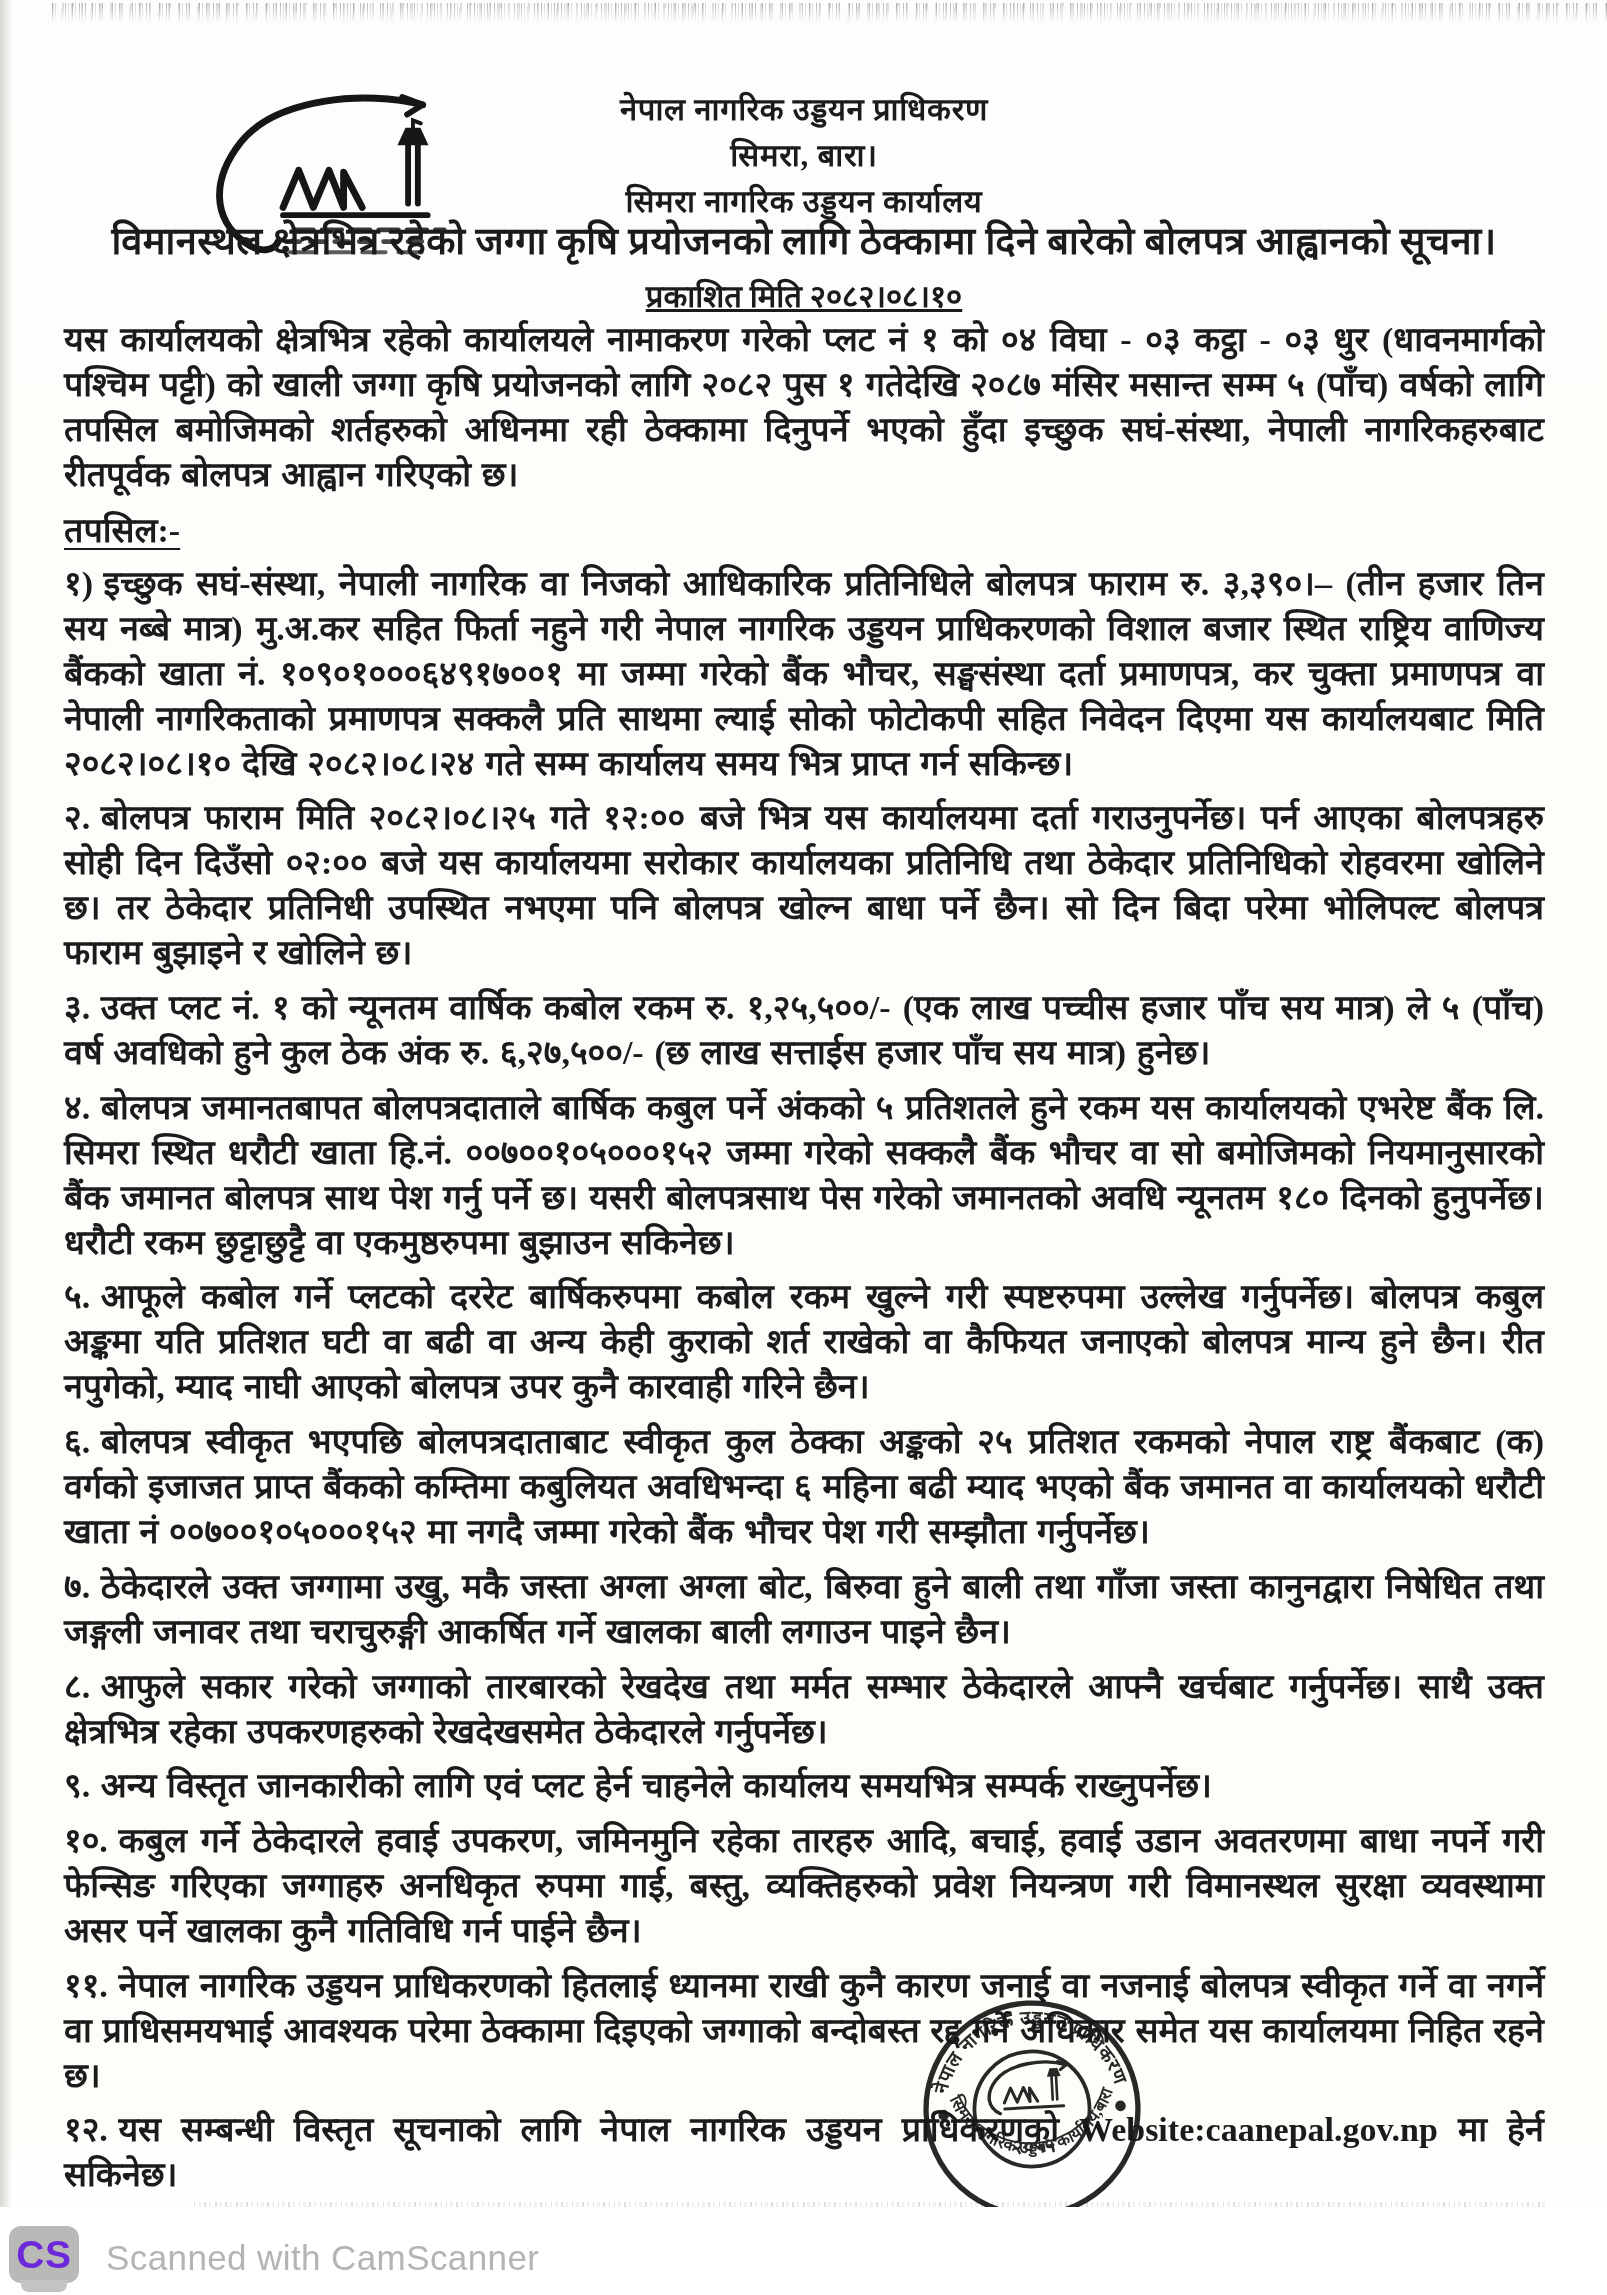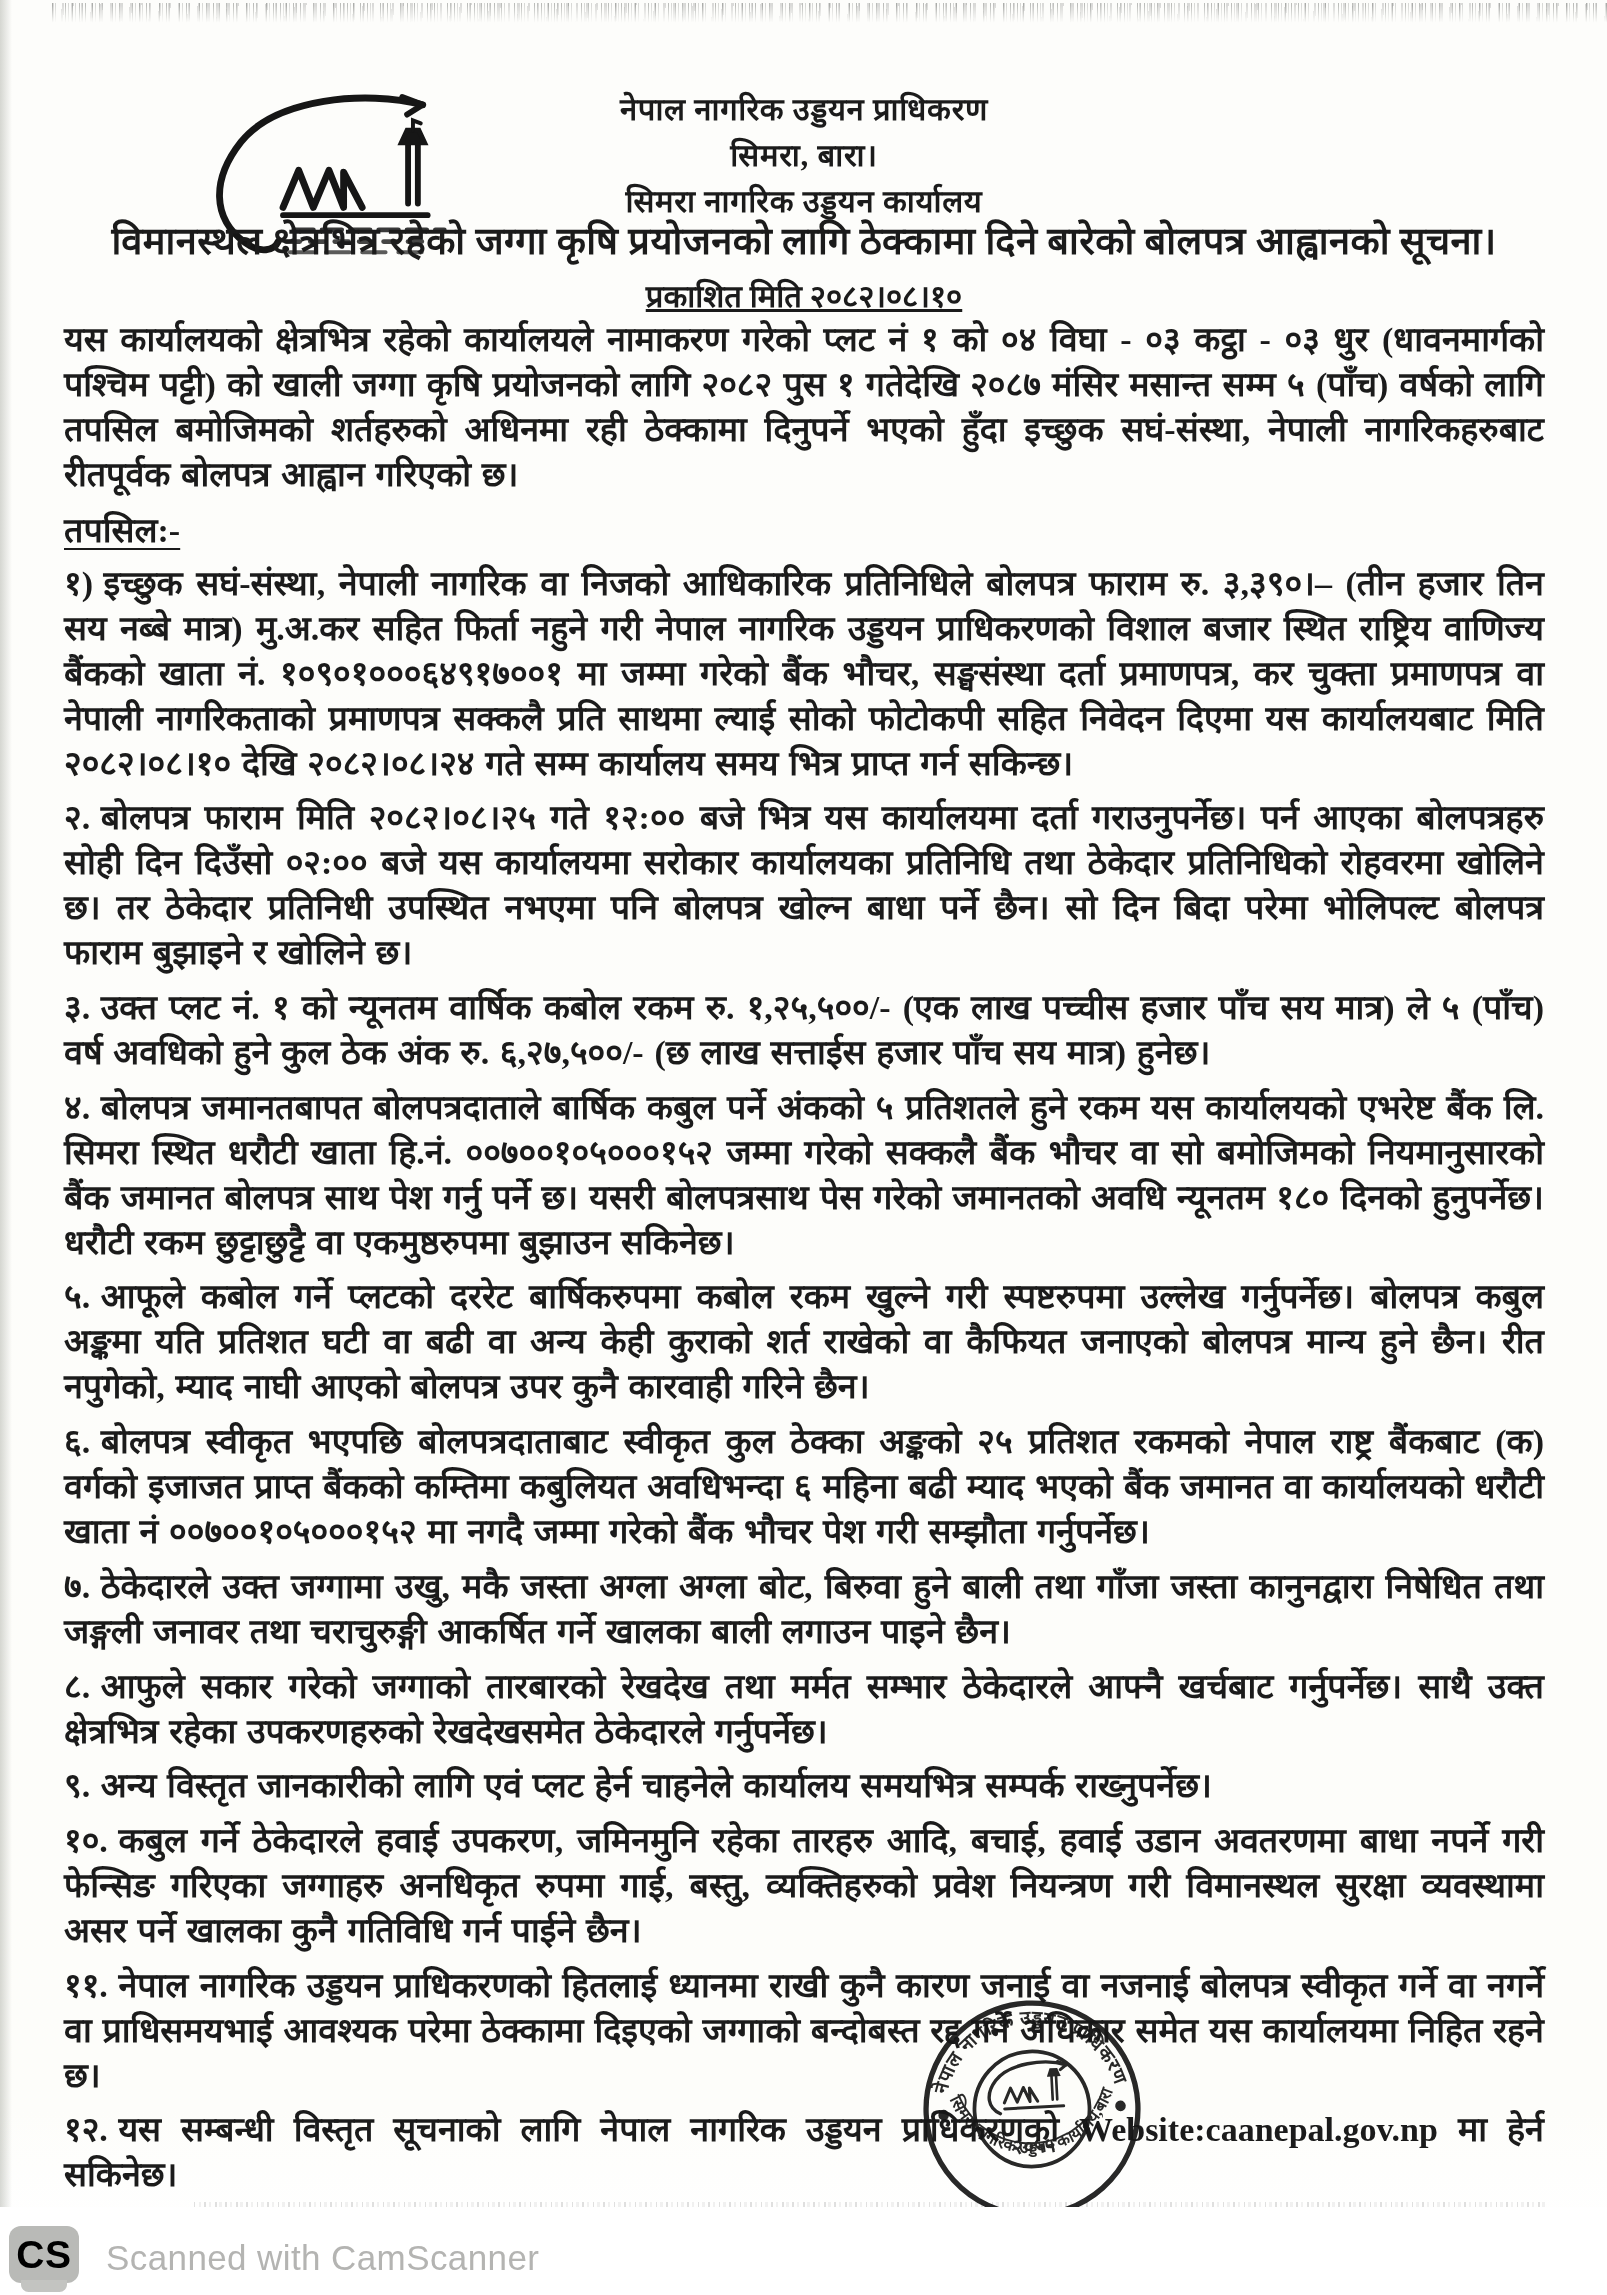--- a/index.html
+++ b/index.html
@@ -73,21 +73,21 @@
     transform:rotate(-3deg); opacity:.92;
   }
   .stamp text { font-family:"Liberation Serif","DejaVu Serif",serif; font-weight:700; fill:#161616; }
 
   
   .footer-bar { position:absolute; left:0; right:0; bottom:0; height:88px; background:#ffffff; }
   .cs-badge {
     position:absolute; left:9px; top:2226px; width:70px; height:57px;
     background:#b9bab7; border-radius:12px;
     display:flex; align-items:center; justify-content:center;
-    font:700 39px "Liberation Sans",sans-serif; color:#000000; letter-spacing:0.7px;
+    font:700 39px "Liberation Sans",sans-serif; color:#6d28d9; letter-spacing:0.7px;
   }
   .cs-badge::after {
     content:""; position:absolute; left:12px; right:12px; bottom:-9px; height:12px;
     background:#c3c4c1; border-radius:0 0 7.5px 7.5px;
   }
   .cs-text {
     position:absolute; left:106px; top:2238px;
     font:400 35px "Liberation Sans",sans-serif; color:#b4b4b2; letter-spacing:0.4px;
   }
 </style>

